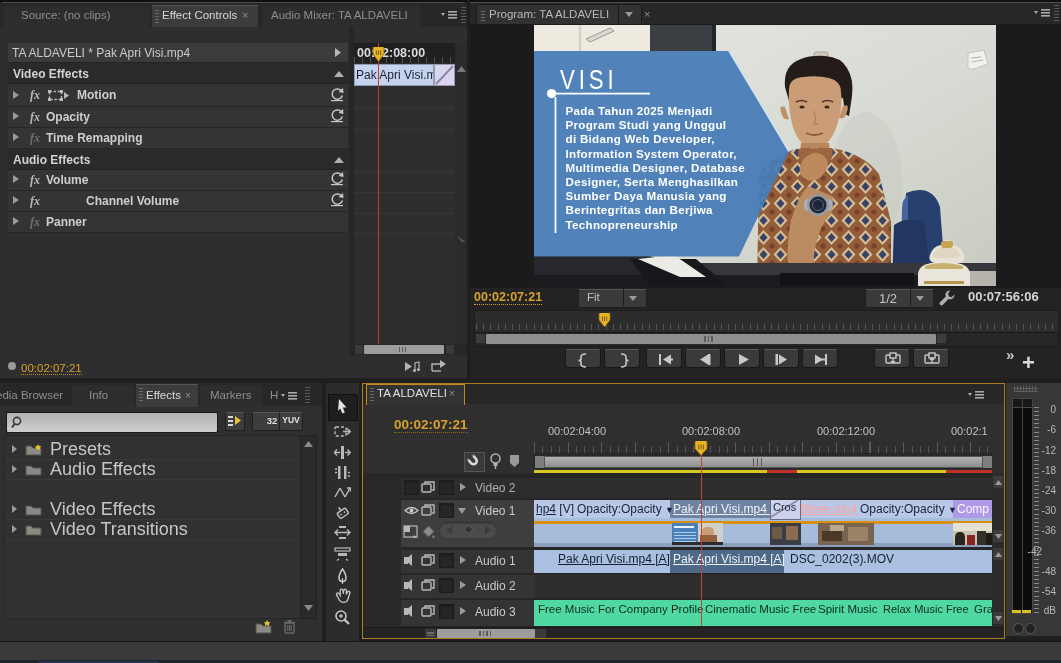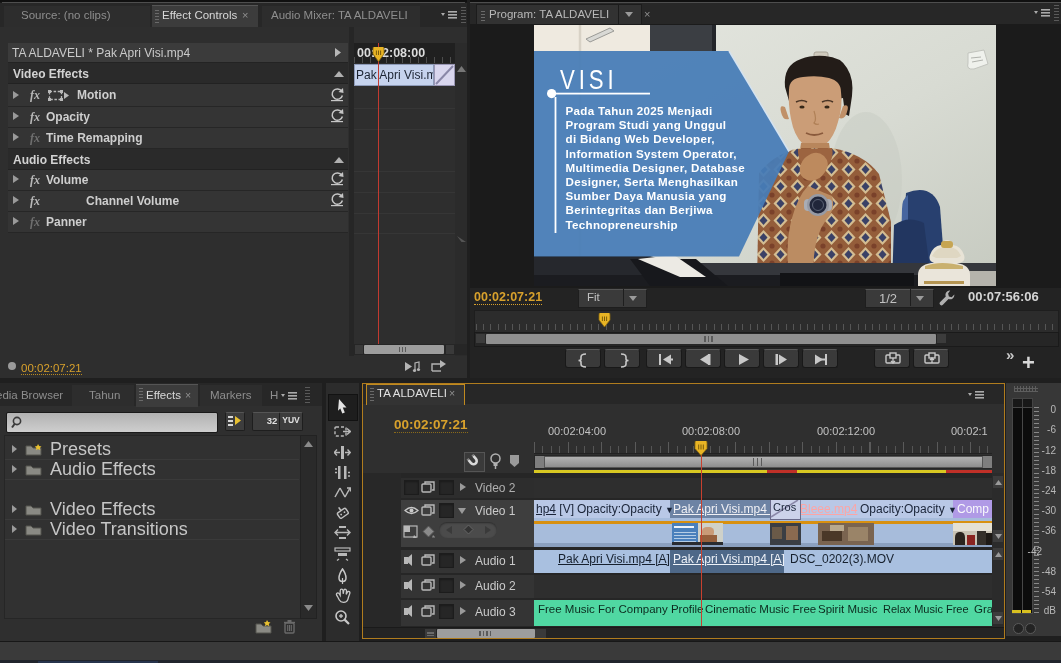--- a/index.html
+++ b/index.html
@@ -427,21 +427,21 @@
       </div>
   <div class="abs" style="left:536px;top:346px;color:#c8c8c8;font-size:15px;font-weight:bold;">»</div>
   <div class="abs" style="left:552px;top:350px;color:#d8d8d8;font-size:22px;font-weight:bold;">+</div>
 </div>
 
 <div class="abs" id="fxpanel" style="left:0;top:383px;width:322px;height:258px;background:#2f2f2f;">
 
   <div class="abs" style="left:0;top:0;width:322px;height:23px;background:#272727;"></div>
   <div class="abs txt" style="left:-4px;top:6px;color:#8e8e8e;font-size:11.5px;">edia Browser</div>
   <div class="abs" style="left:72px;top:2px;width:62px;height:21px;background:#2d2d2d;"></div>
-  <div class="abs txt" style="left:89px;top:6px;color:#8e8e8e;font-size:11.5px;">Tahun</div>
+  <div class="abs txt" style="left:89px;top:6px;color:#8e8e8e;font-size:11.5px;">Info</div>
   <div class="abs" style="left:136px;top:1px;width:62px;height:22px;background:#3c3c3c;border-top:1px solid #555;"></div>
   <div class="abs" style="left:139px;top:5px;width:4px;height:13px;background:repeating-linear-gradient(0deg,#6a6a6a 0 1px,transparent 1px 3px);"></div>
   <div class="abs txt" style="left:146px;top:6px;color:#d8d8d8;font-size:11.5px;">Effects</div>
   <div class="abs txt" style="left:185px;top:6px;color:#909090;font-size:10.5px;">×</div>
   <div class="abs" style="left:200px;top:2px;width:62px;height:21px;background:#2d2d2d;"></div>
   <div class="abs txt" style="left:210px;top:6px;color:#8e8e8e;font-size:11.5px;">Markers</div>
   <div class="abs txt" style="left:270px;top:6px;color:#8e8e8e;font-size:11.5px;">H</div>
   <div class="abs" style="left:280px;top:8px;width:18px;height:10px;">
         <svg width="18" height="10">
           <path d="M1 3 l4 0 l-2 3 z" fill="#aaa"></path>

